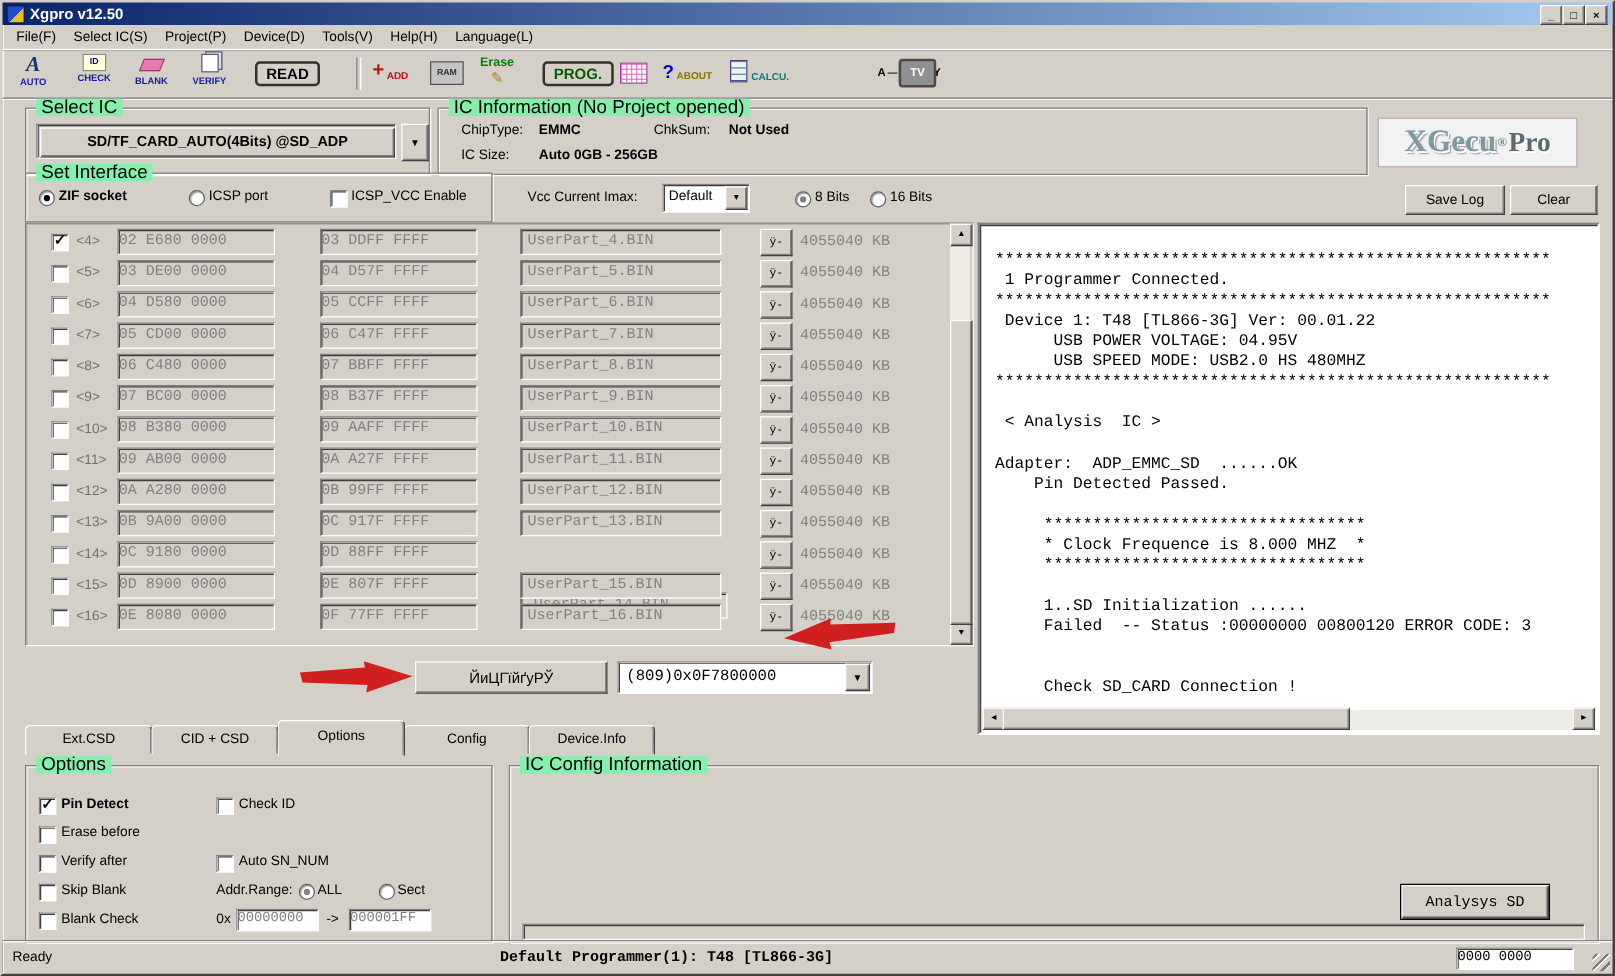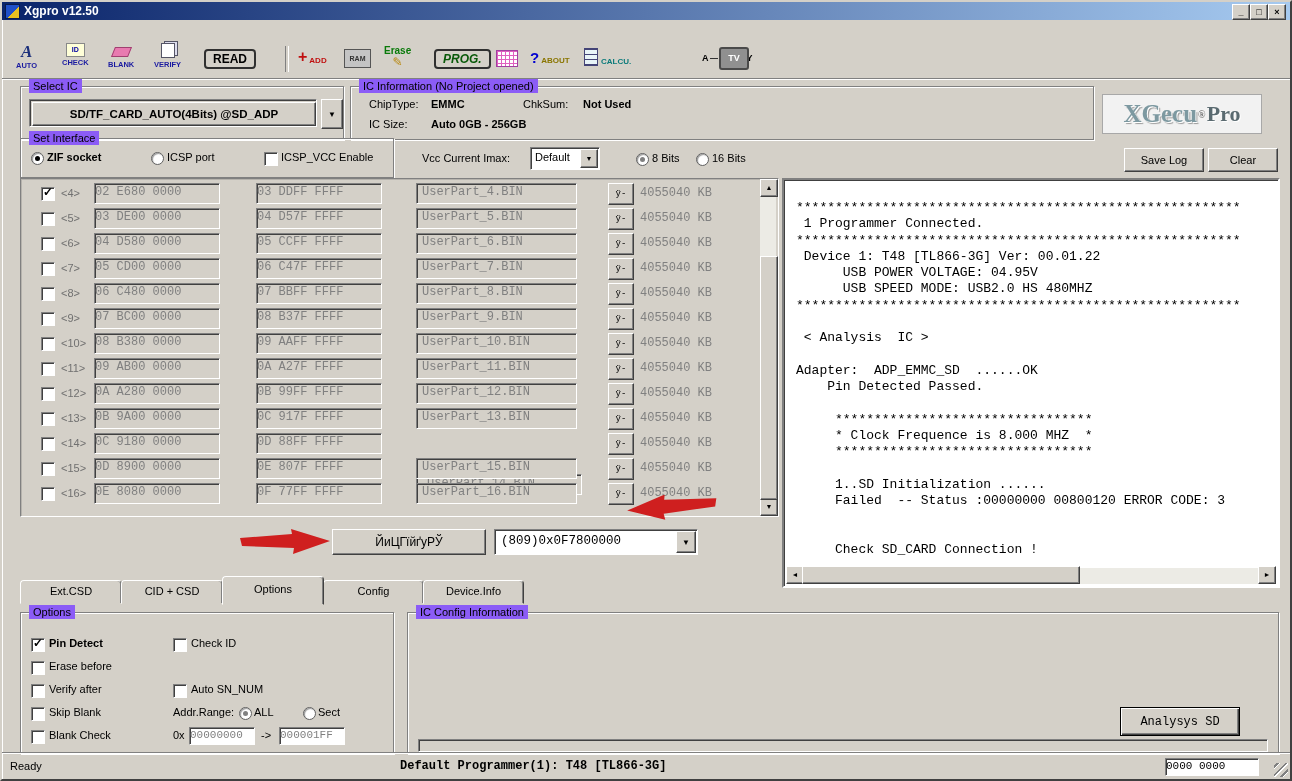--- a/index.html
+++ b/index.html
@@ -5,21 +5,21 @@
   html,body{margin:0;padding:0;width:1292px;height:781px;overflow:hidden;
     font-family:"Liberation Sans",sans-serif;font-size:11px;background:#808080;}
   #window{position:relative;width:1288px;height:777px;background:#d4d0c8;
     border:2px solid;border-color:#d4d0c8 #404040 #404040 #d4d0c8;box-shadow:inset 1px 1px 0 #fff;}
   
   .raised{background:#d4d0c8;border:1px solid;border-color:#fff #404040 #404040 #fff;box-shadow:inset -1px -1px 0 #808080;}
   .sunken{border:1px solid;border-color:#808080 #fff #fff #808080;box-shadow:inset 1px 1px 0 #404040;}
   .btn{background:#d4d0c8;border:1px solid;border-color:#fff #404040 #404040 #fff;box-shadow:inset -1px -1px 0 #808080;
     display:flex;align-items:center;justify-content:center;color:#000;cursor:default;}
   .g{position:absolute;border:1px solid #808080;box-shadow:inset 1px 1px 0 #fff,1px 1px 0 #fff;}
-  .glabel{position:absolute;top:-8px;left:8px;background:#8b5cf6;padding:0 4px;font-size:11px;color:#000;line-height:14px;}
+  .glabel{position:absolute;top:-8px;left:8px;background:#86efac;padding:0 4px;font-size:15px;color:#000;line-height:14px;}
   .gray{color:#808080;}
   .mono{font-family:"Liberation Mono","DejaVu Sans Mono",monospace;}
   
   #titlebar{position:absolute;left:0;top:0;right:0;height:18px;background:linear-gradient(90deg,#0a246a,#a6caf0);
     display:flex;align-items:center;}
   #appicon{width:13px;height:13px;margin:0 4px 0 3px;background:linear-gradient(135deg,#2050c8 55%,#e8c020 55%);border:1px solid #0a1a4a;}
   #tbtitle{color:#fff;font-weight:bold;font-size:12px;}
   .tbb{position:absolute;top:2px;width:16px;height:14px;font-size:9px;font-weight:bold;line-height:11px;}
   
   #menubar{position:absolute;left:0;top:19px;right:0;height:18px;display:flex;align-items:center;padding-left:4px;
@@ -84,20 +84,29 @@
 <div id="window">
 
   <div id="titlebar">
     <div id="appicon"></div>
     <span id="tbtitle">Xgpro v12.50</span>
     <div class="tbb btn" style="right:40px;">_</div>
     <div class="tbb btn" style="right:22px;">□</div>
     <div class="tbb btn" style="right:4px;">×</div>
   </div>
 
+  <div id="menubar">
+    <span class="mitem">File(F)</span>
+    <span class="mitem">Select IC(S)</span>
+    <span class="mitem">Project(P)</span>
+    <span class="mitem">Device(D)</span>
+    <span class="mitem">Tools(V)</span>
+    <span class="mitem">Help(H)</span>
+    <span class="mitem">Language(L)</span>
+  </div>
 
   <div id="toolbar">
     <div class="titem" style="left:14px;">
       <span style="font-family:'Liberation Serif',serif;font-style:italic;font-weight:bold;font-size:17px;color:#1b2f7a;line-height:17px;">A</span>
       <span class="tlbl blue">AUTO</span>
     </div>
     <div class="titem" style="left:60px;">
       <span style="width:17px;height:12px;background:#ffffd8;border:1px solid #888;font-size:7px;font-weight:bold;color:#0000a0;text-align:center;line-height:12px;">ID</span>
       <span class="tlbl blue">CHECK</span>
     </div>
@@ -117,21 +126,21 @@
       <span class="red" style="font-size:16px;font-weight:bold;line-height:14px;">+</span>
       <span class="tlbl red" style="margin:8px 0 0 2px;font-size:8px;">ADD</span>
     </div>
     <div class="trow" style="left:342px;top:9px;">
       <span style="width:25px;height:17px;background:#c4c4c4;border:1px solid #555;font-size:7px;font-weight:bold;color:#333;text-align:center;line-height:17px;display:inline-block;">RAM</span>
     </div>
     <div class="titem" style="left:382px;top:4px;">
       <span class="tlbl green" style="font-size:10px;">Erase</span>
       <span style="font-size:12px;color:#b8860b;line-height:13px;">✎</span>
     </div>
-    <div class="trow" style="left:432px;top:9px;font-style:italic;">
+    <div class="trow" style="left:432px;top:9px;">
       <span class="boxed" style="color:#0a5a0a;">PROG.</span>
     </div>
     <div class="trow" style="left:494px;top:10px;">
       <span style="width:20px;height:15px;border:1px solid #a040a0;background-color:#fff;background-image:linear-gradient(#e060c0 1px,transparent 1px),linear-gradient(90deg,#e060c0 1px,transparent 1px);background-size:4px 4px;display:inline-block;"></span>
     </div>
     <div class="trow" style="left:528px;top:10px;">
       <span style="font-size:15px;font-weight:bold;color:#0000d0;line-height:15px;">?</span>
       <span class="tlbl olive" style="margin:6px 0 0 2px;font-size:8px;">ABOUT</span>
     </div>
     <div class="trow" style="left:582px;top:8px;">

